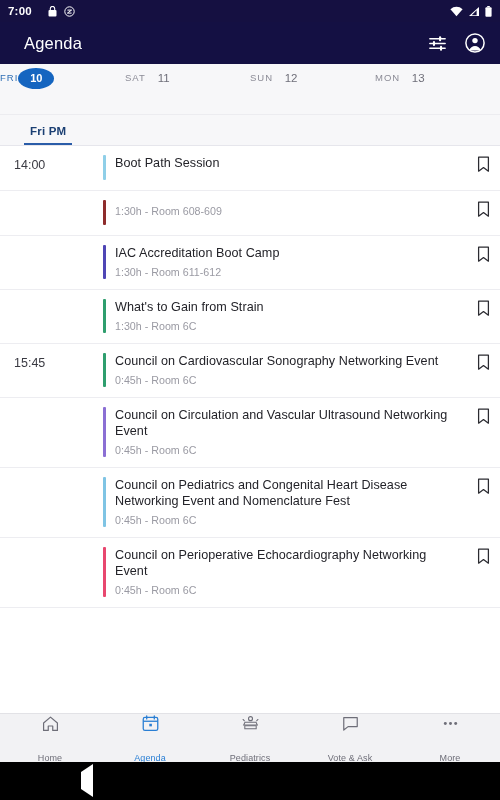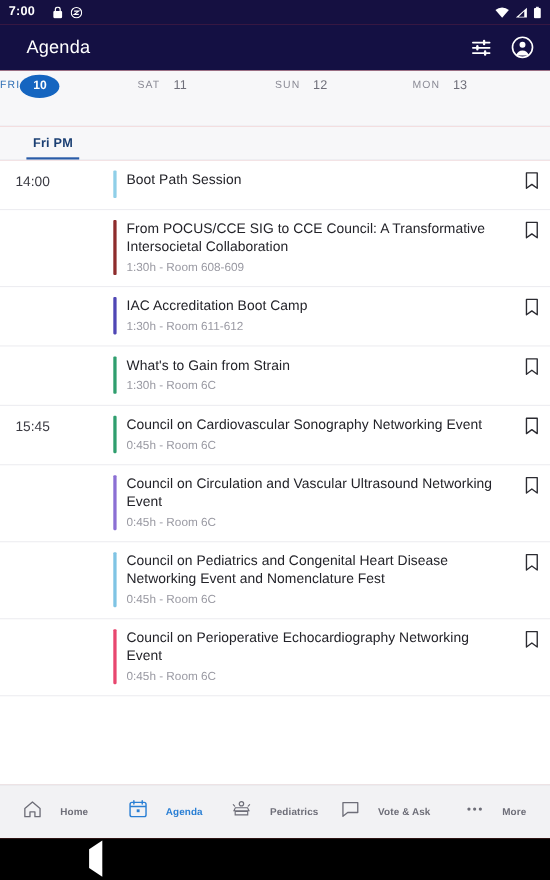--- a/index.html
+++ b/index.html
@@ -12,21 +12,21 @@
     height: 800px;
     font-family: "Liberation Sans", sans-serif;
     overflow: hidden;
     position: relative;
   }
   .phone {
     width: 500px;
     height: 800px;
     display: flex;
     flex-direction: column;
-    background: #ef4444;
+    background: #a3a3a3;
     position: relative;
   }
 
   
   .statusbar {
     height: 22px;
     background: #151041;
     color: #ffffff;
     display: flex;
     align-items: center;
@@ -188,28 +188,27 @@
     height: 48px;
     background: #f2f2f4;
     border-top: 1px solid #e2e2e6;
     display: flex;
     align-items: center;
     flex: none;
   }
   .navitem {
     flex: 1 1 0;
     display: flex;
-    flex-direction: row;
+    flex-direction: column;
     align-items: center;
     justify-content: center;
     gap: 16px;
     color: #6e6e78;
     cursor: pointer;
     user-select: none;
-    font-weight: bold;
   }
   .navitem.active { color: #2a7fd4; }
   .navitem .nlabel { font-size: 9px; letter-spacing: .1px; }
 
   
   .sysnav {
     height: 38px;
     background: #000000;
     display: flex;
     align-items: center;
@@ -331,21 +330,20 @@
             </svg>
         </div>
       </div>
     </div>
 
     <div class="row">
       <div class="timecol empty">&nbsp;</div>
       <div class="card">
         <div class="accent" style="background:#8e2c2c"></div>
         <div class="cardbody">
-          <div class="sess-title">From POCUS/CCE SIG to CCE Council: A Transformative Intersocietal Collaboration</div>
           <div class="sess-meta">1:30h - Room 608-609</div>
         </div>
         <div class="bookmark">
           <svg width="13" height="17" viewBox="0 0 13 17">
               <path d="M1.6 1.2h9.8v14l-4.9-3.6-4.9 3.6z" stroke="#2b2b31" stroke-width="1.25" fill="none" stroke-linejoin="round"></path>
             </svg>
         </div>
       </div>
     </div>
 

